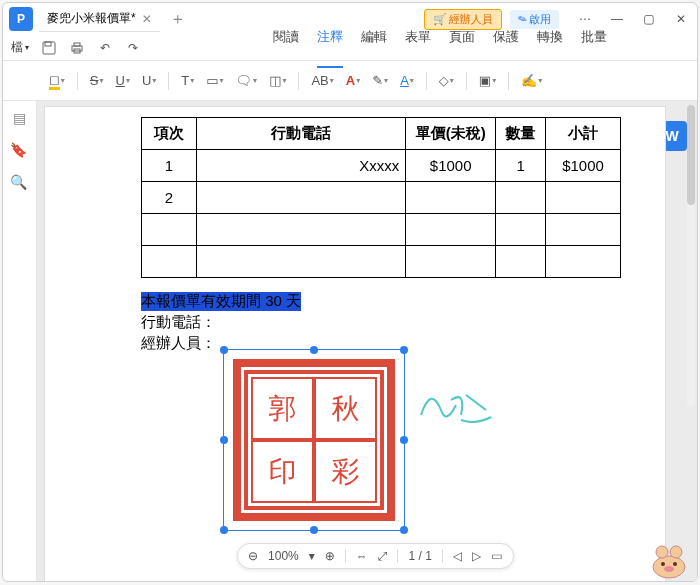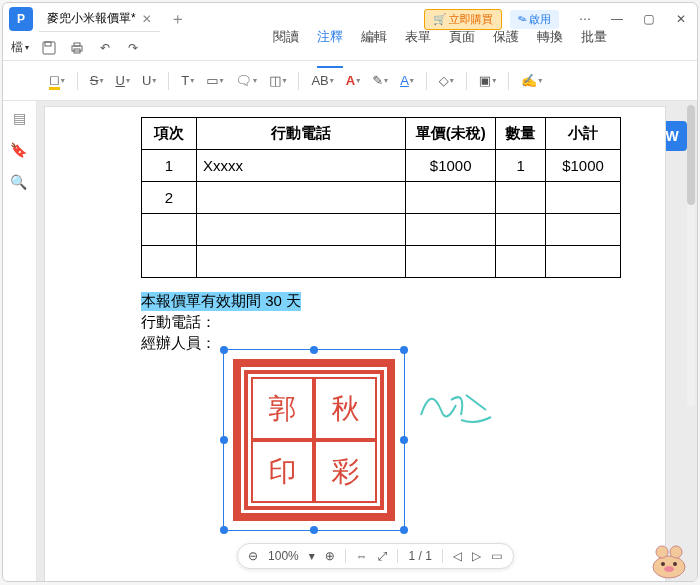--- a/index.html
+++ b/index.html
@@ -26,22 +26,22 @@
 .sep{width:1px;height:18px;background:#ddd;margin:0 4px}
 .Ared{color:#d93a2b;font-weight:bold}
 .Ablue{color:#2b7de9;text-decoration:underline}
 .body{flex:1;display:flex;overflow:hidden}
 .sidebar{width:34px;border-right:1px solid #e4e4e4;display:flex;flex-direction:column;align-items:center;padding-top:8px;gap:14px;color:#888}
 .sidebar div{width:18px;height:18px;display:flex;align-items:center;justify-content:center;font-size:14px}
 .doc{flex:1;background:#ebebeb;position:relative;overflow:hidden;padding:6px 14px 6px 8px}
 .page{width:620px;height:520px;background:#fff;box-shadow:0 0 0 1px #ddd;padding:10px 18px 0 96px;position:relative}
 .qtable{width:480px;border-collapse:collapse;font-size:15px}
 .qtable th,.qtable td{border:1px solid #000;padding:3px 6px;text-align:center;height:32px}
-.qtable td.left{text-align:left}
-.hl{background:#7dd3fc;font-size:15px;margin-top:14px;display:inline-block}
+.qtable td.left{text-align:right}
+.hl{background:#1d4ed8;font-size:15px;margin-top:14px;display:inline-block}
 .lbl{font-size:15px;margin-top:2px}
 .stamparea{position:relative;margin-top:2px;height:180px}
 .selbox{position:absolute;left:82px;top:-6px;width:182px;height:182px;border:1px solid #2b7de9}
 .handle{position:absolute;width:8px;height:8px;background:#2b7de9;border-radius:50%}
 .h1{left:-4px;top:-4px}.h2{right:-4px;top:-4px}.h3{left:-4px;bottom:-4px}.h4{right:-4px;bottom:-4px}
 .h5{left:calc(50% - 4px);top:-4px}.h6{left:calc(50% - 4px);bottom:-4px}.h7{left:-4px;top:calc(50% - 4px)}.h8{right:-4px;top:calc(50% - 4px)}
 .stamp{position:absolute;left:92px;top:4px;width:162px;height:162px;border:8px solid #d94a3a;background:#fff}
 .stamp::before{content:"";position:absolute;inset:3px;border:4px solid #d94a3a}
 .stamp-grid{position:absolute;inset:10px;display:grid;grid-template:1fr 1fr/1fr 1fr}
 .stamp-grid span{border:2px solid #d94a3a;display:flex;align-items:center;justify-content:center;color:#d94a3a;font-size:28px;font-family:serif}
@@ -59,21 +59,21 @@
 
 <div class="window">
  <div class="titlebar">
   <div class="appicon">P</div>
   <div class="tab">
     <span>麥兜小米報價單*</span>
     <span class="close">✕</span>
   </div>
   <div class="plus">＋</div>
   <div class="spacer"></div>
-  <div class="btn-buy">🛒 <span>立即購買</span></div>
+  <div class="btn-buy">🛒 <span>經辦人員</span></div>
   <div class="btn-aw">
         <span style="transform:rotate(-20deg)">✎</span> 
         <span>啟用</span>
       </div>
   <div class="winctrl">
     <div>⋯</div>
     <div>—</div>
     <div>▢</div>
     <div>✕</div>
   </div>

